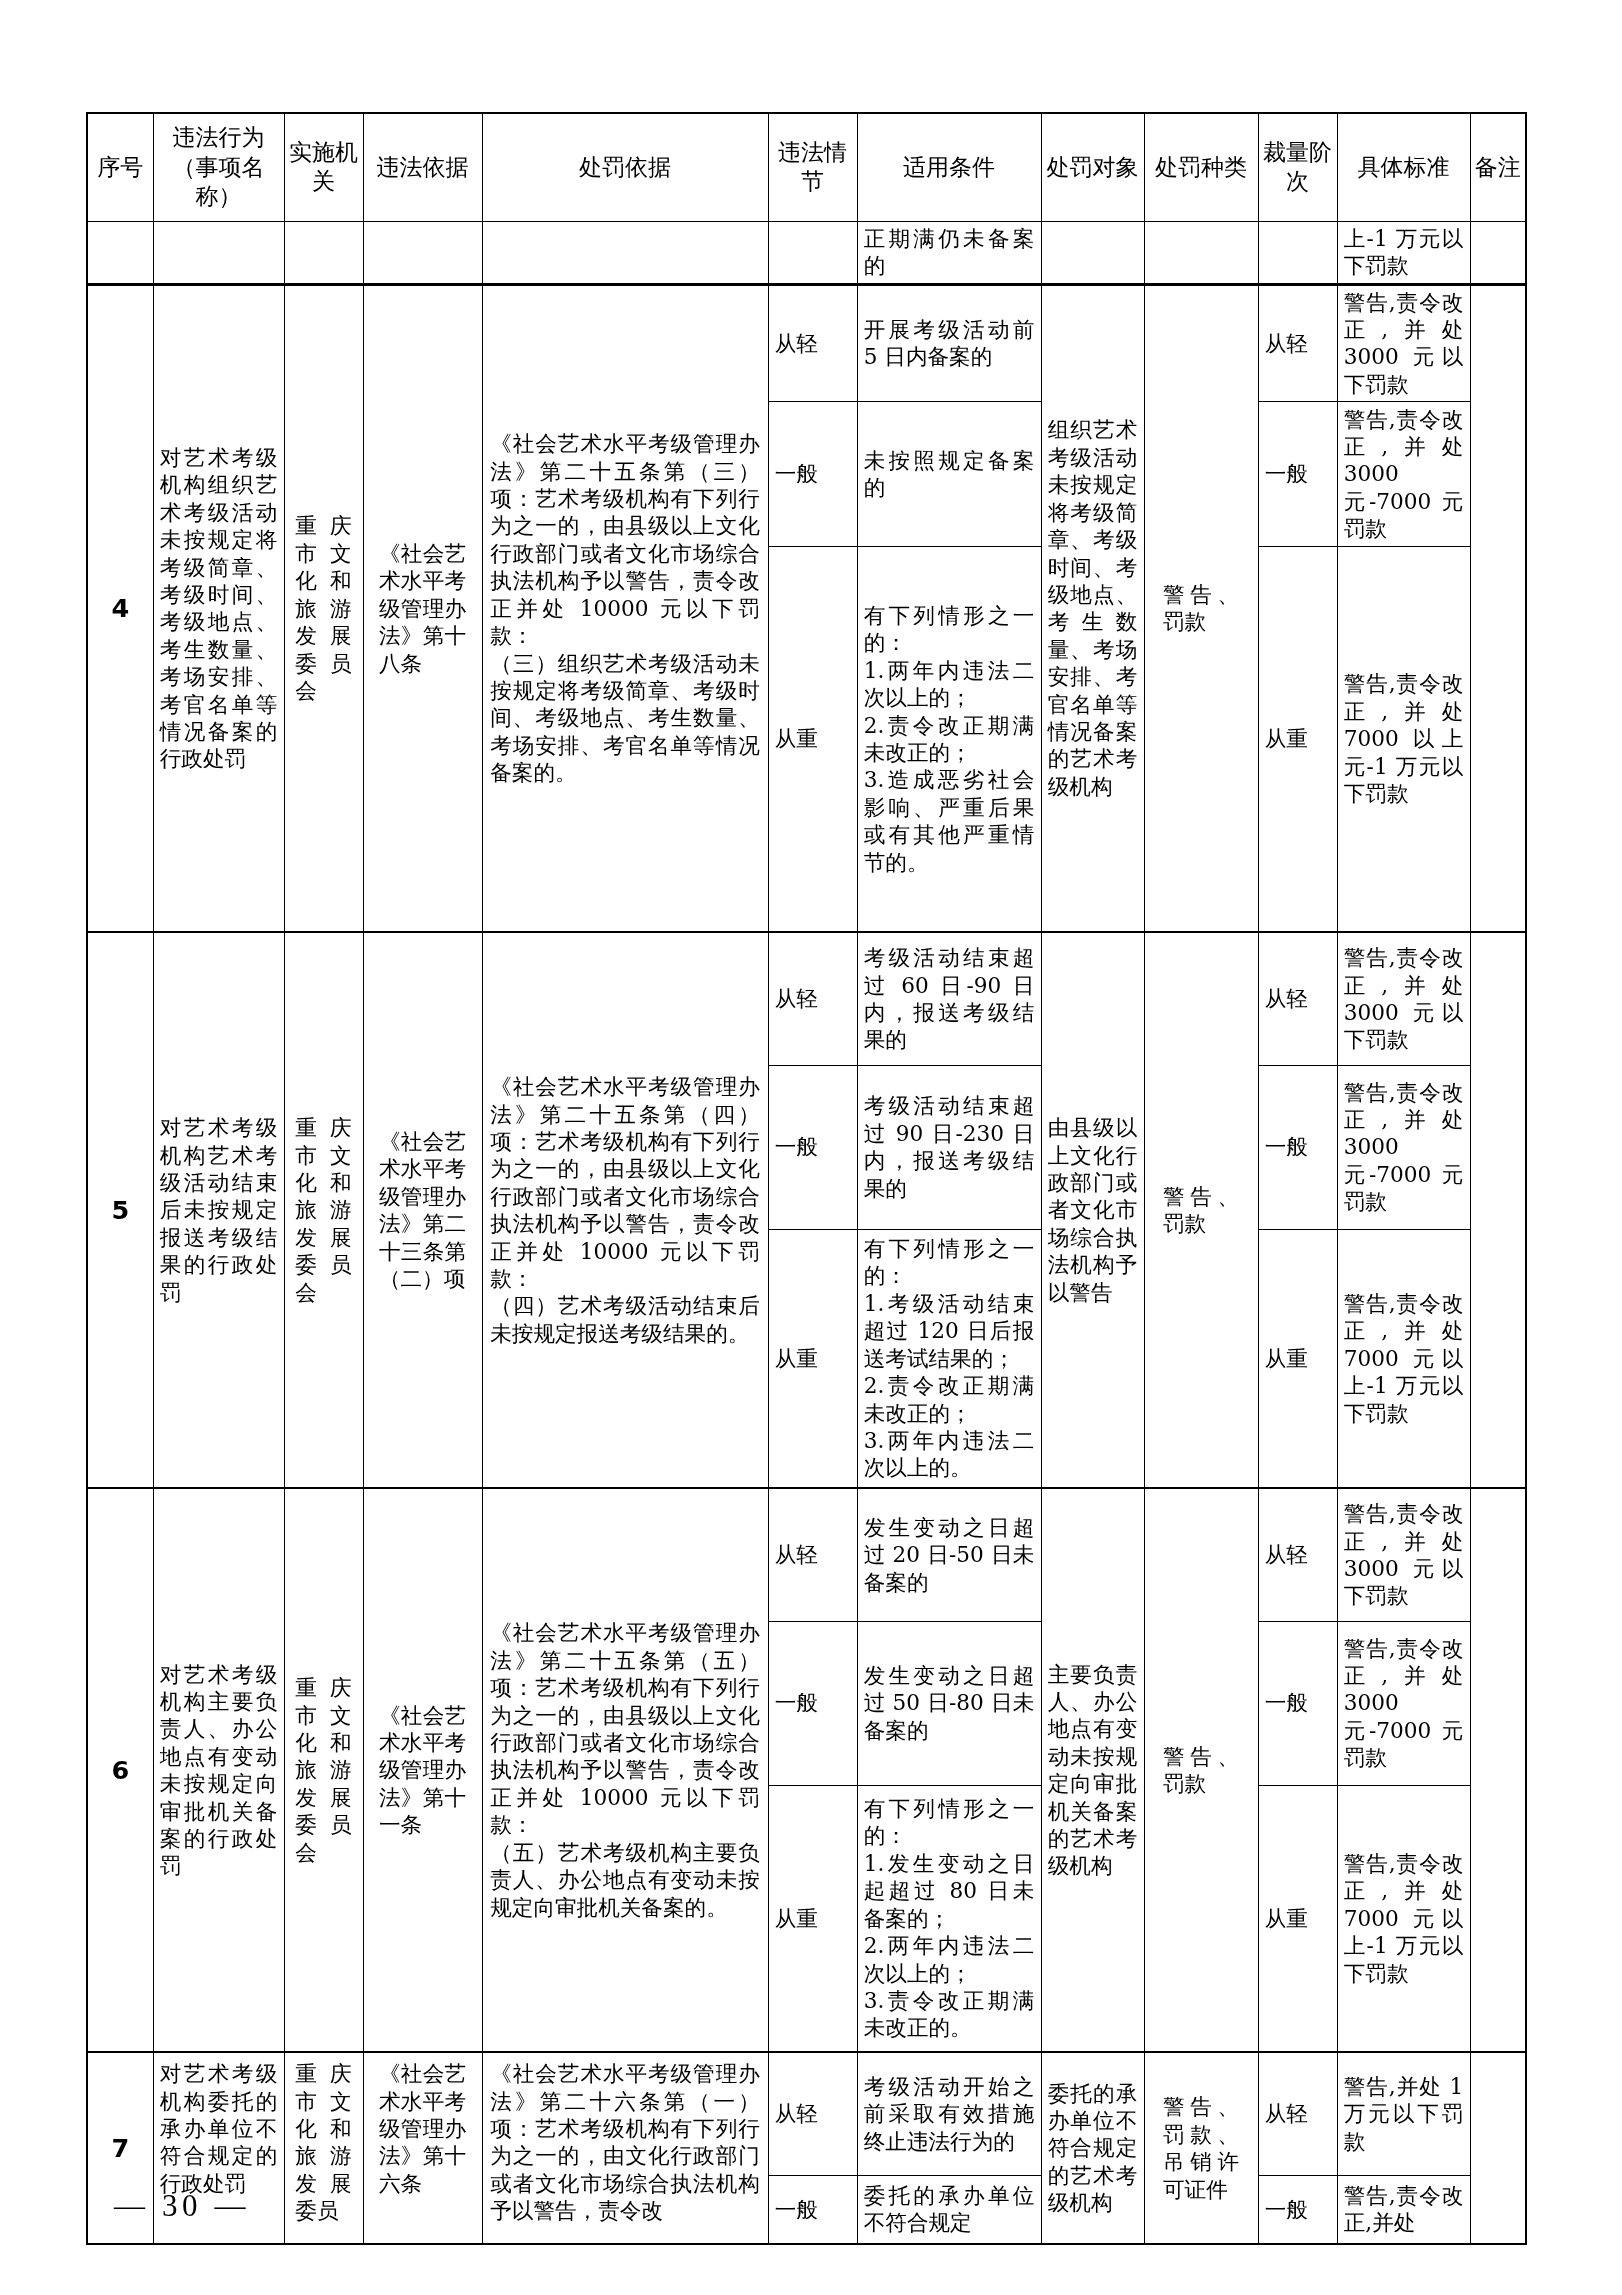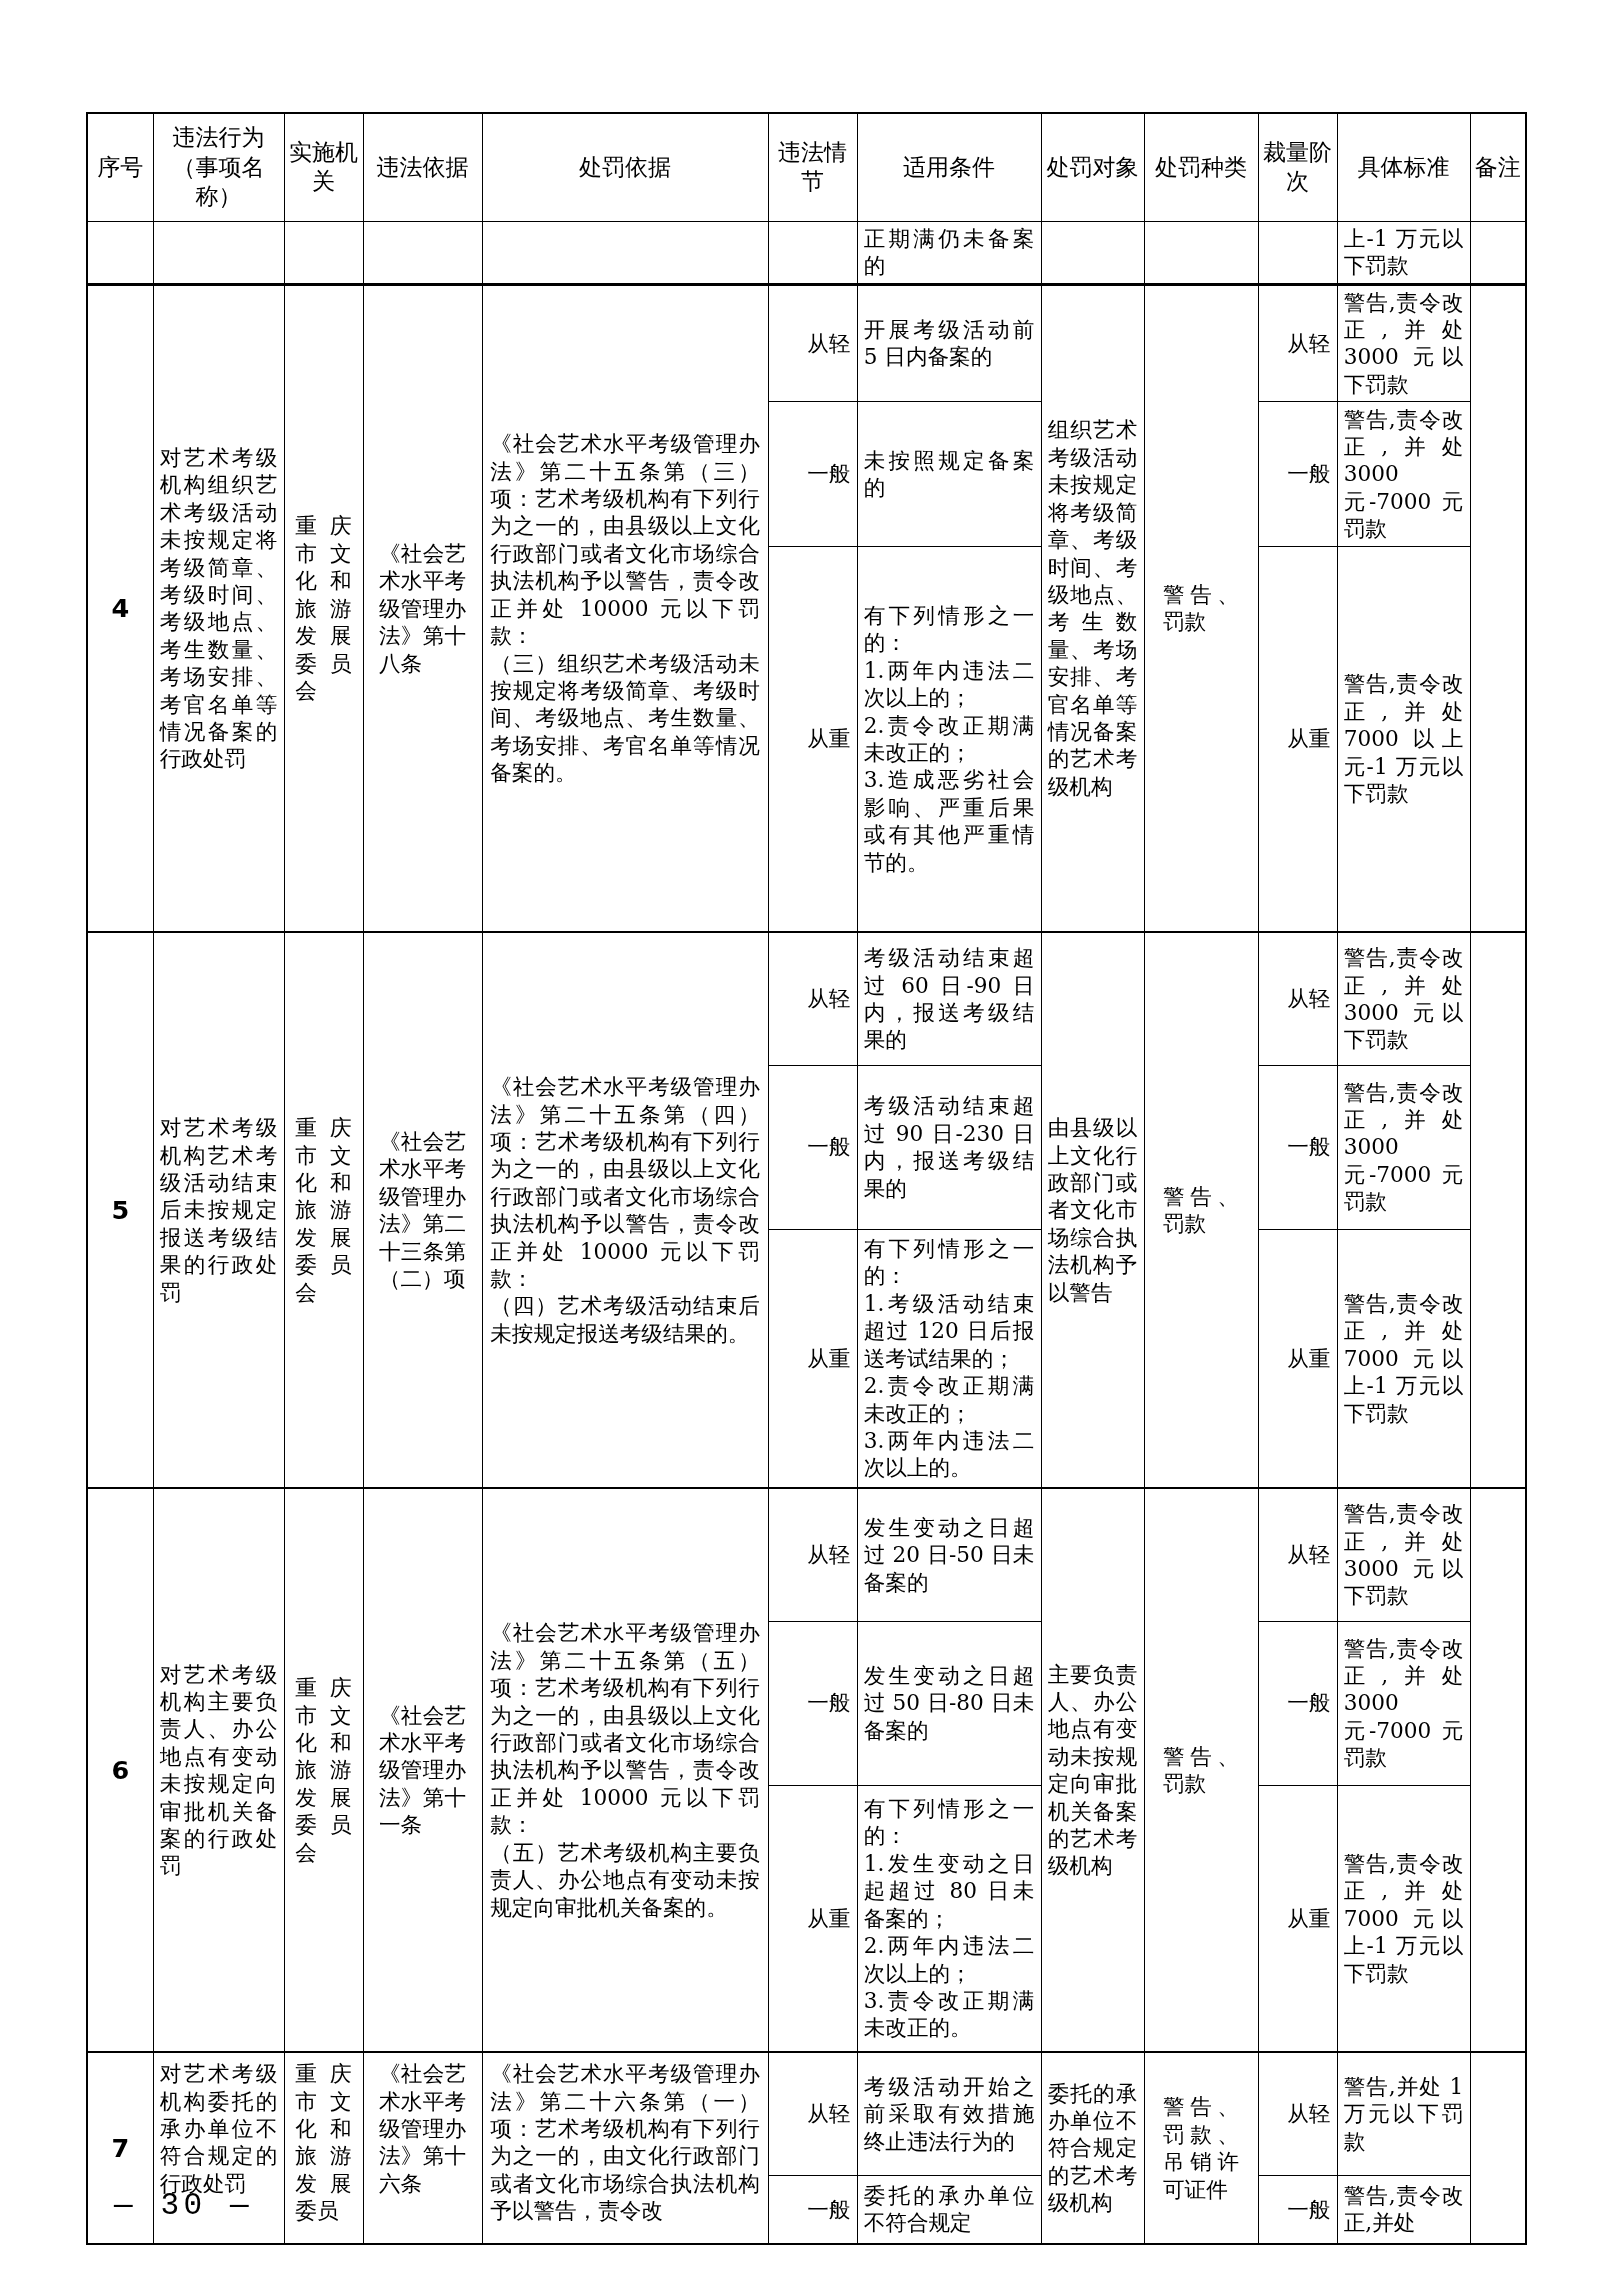--- a/index.html
+++ b/index.html
@@ -26,29 +26,29 @@
   }
   th{
     text-align:center;font-weight:normal;font-size:23px;
     padding:3.1px 3.1px;white-space:normal;
   }
   
   td.c-seq{text-align:center;font-family:"DejaVu Sans","Liberation Sans",sans-serif;font-weight:bold;font-size:25.5px;}
   td.c-agency{padding:3.1px 10.8px;}
   td.c-legal{padding:3.1px 15.4px;margin-left:28px;}
   td.c-type{padding:3.1px 18.5px;}
-  td.c-label{text-align:right;white-space:normal;}
+  td.c-label{text-align:left;white-space:normal;}
   td.c-basis{padding:4.6px 7.7px;}
   tr.group-top td{border-top:2.7px solid #000;}
   tr.cont td{border-bottom:3.1px solid #000;}
   td.vtop{vertical-align:top;padding-top:7px;}
   .page-num{
     position:absolute;left:114px;top:2188px;
     font-size:31px;letter-spacing:4.6px;
-    font-family:Liberation Mono, monospace;
+    font-family:Liberation Serif, serif;
   }
 </style>
 </head>
 <body>
 
 <div class="sheet">
 <table class="penalty">
   <colgroup>
     <col style="width:66px">
         <col style="width:131px">

